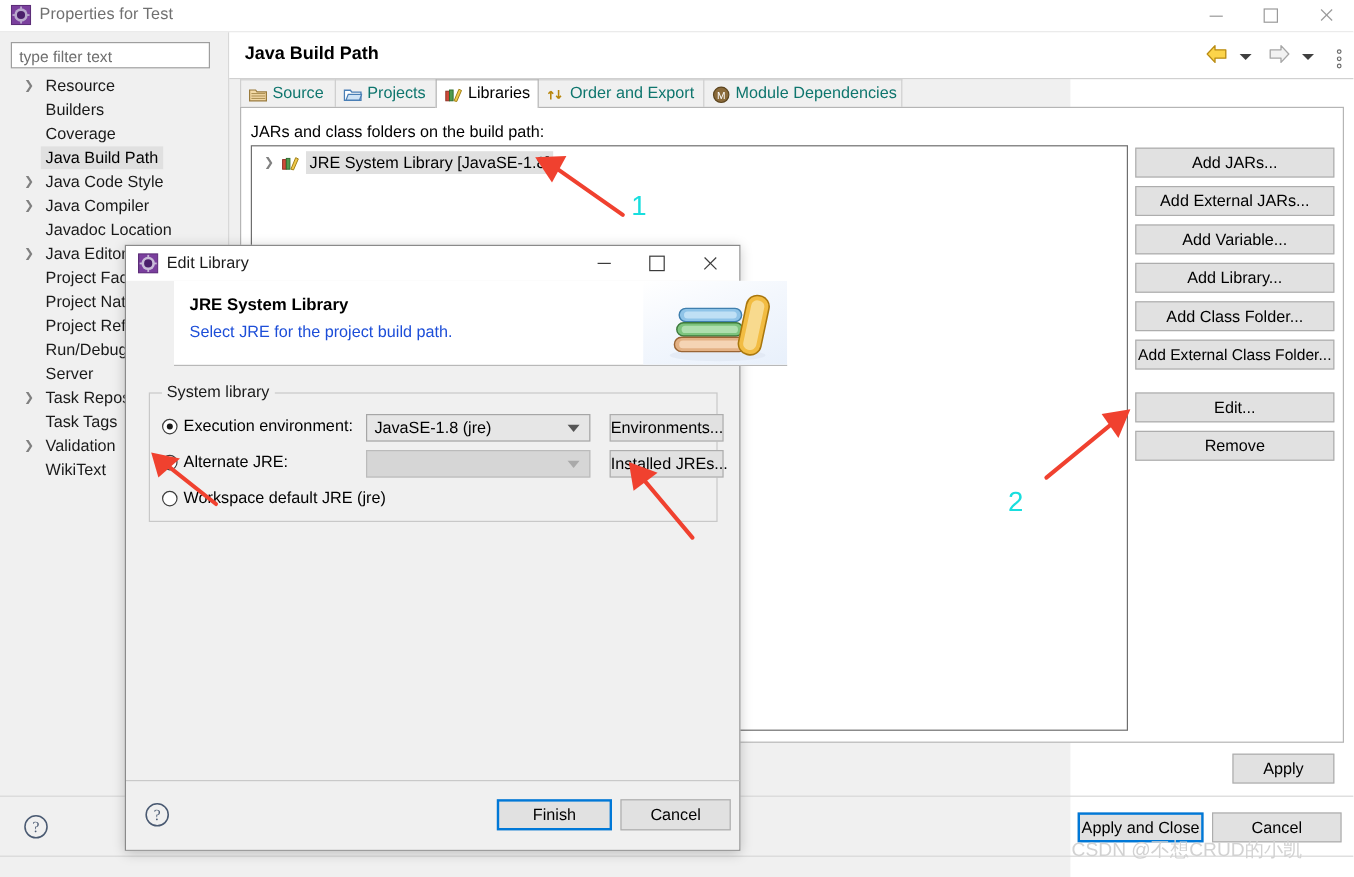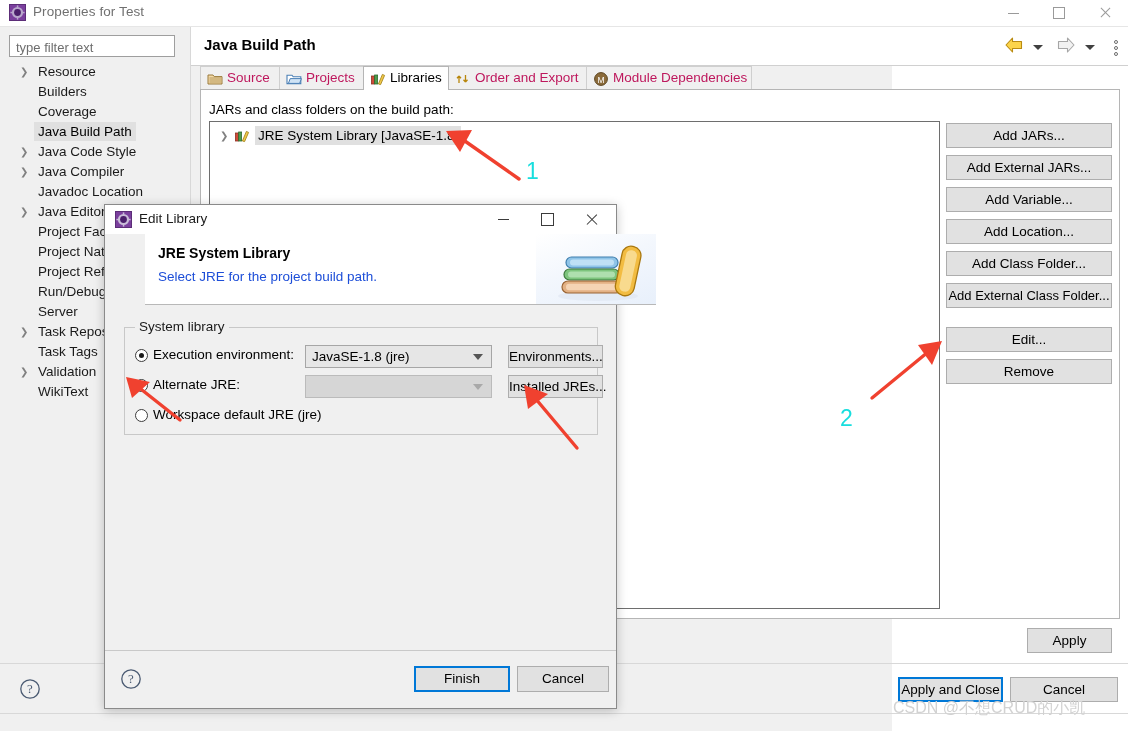--- a/index.html
+++ b/index.html
@@ -109,21 +109,21 @@
     border: 1px solid #6b6b6b; border-radius: 50%; box-sizing: border-box;
   }
 
   
   .tabstrip {
     position: absolute; left: 200px; top: 66px; width: 920px; height: 24px;
   }
   .tab {
     position: absolute; top: 0; height: 24px; box-sizing: border-box;
     background: #f0f0f0; border: 1px solid #cfcfcf; border-bottom: none;
-    font-size: 13.5px; color: #be185d; line-height: 22px;
+    font-size: 13.5px; color: #0f766e; line-height: 22px;
     padding-left: 26px; padding-right: 9px; white-space: nowrap;
   }
   .tab.active {
     background: #ffffff; border-color: #b5b5b5; z-index: 3;
     color: #000;
   }
   .tab .ticon { position: absolute; left: 6px; top: 4px; width: 16px; height: 16px; }
 
   
   .tabpanel {
@@ -497,21 +497,21 @@
         </svg>
       </span>
       <span class="ltxt">JRE System Library [JavaSE-1.8]</span>
     </div>
   </div>
 
   <div class="btncol">
     <div class="e-btn">Add JARs...</div>
     <div class="e-btn">Add External JARs...</div>
     <div class="e-btn">Add Variable...</div>
-    <div class="e-btn">Add Location...</div>
+    <div class="e-btn">Add Library...</div>
     <div class="e-btn">Add Class Folder...</div>
     <div class="e-btn wide-text">Add External Class Folder...</div>
     <div class="gap"></div>
     <div class="e-btn">Edit...</div>
     <div class="e-btn">Remove</div>
     <div class="gap"></div>
   </div>
 
   <div class="apply-btn">Apply</div>
   <div class="footer-sep"></div>

